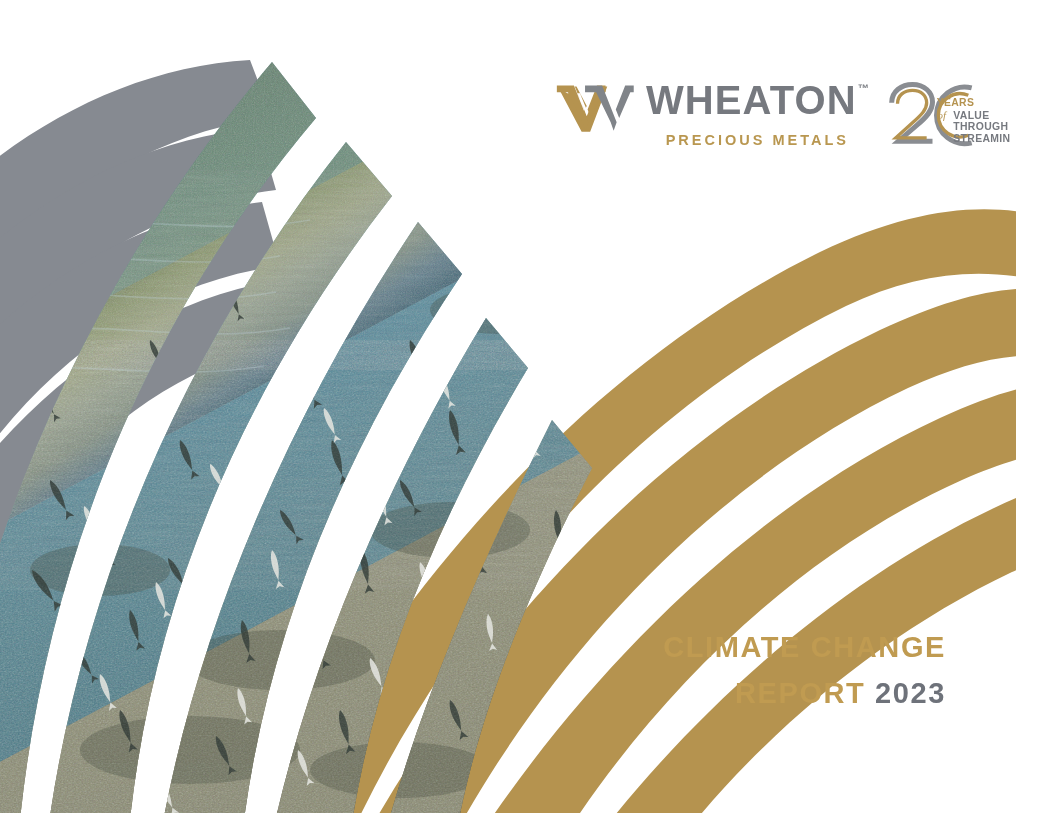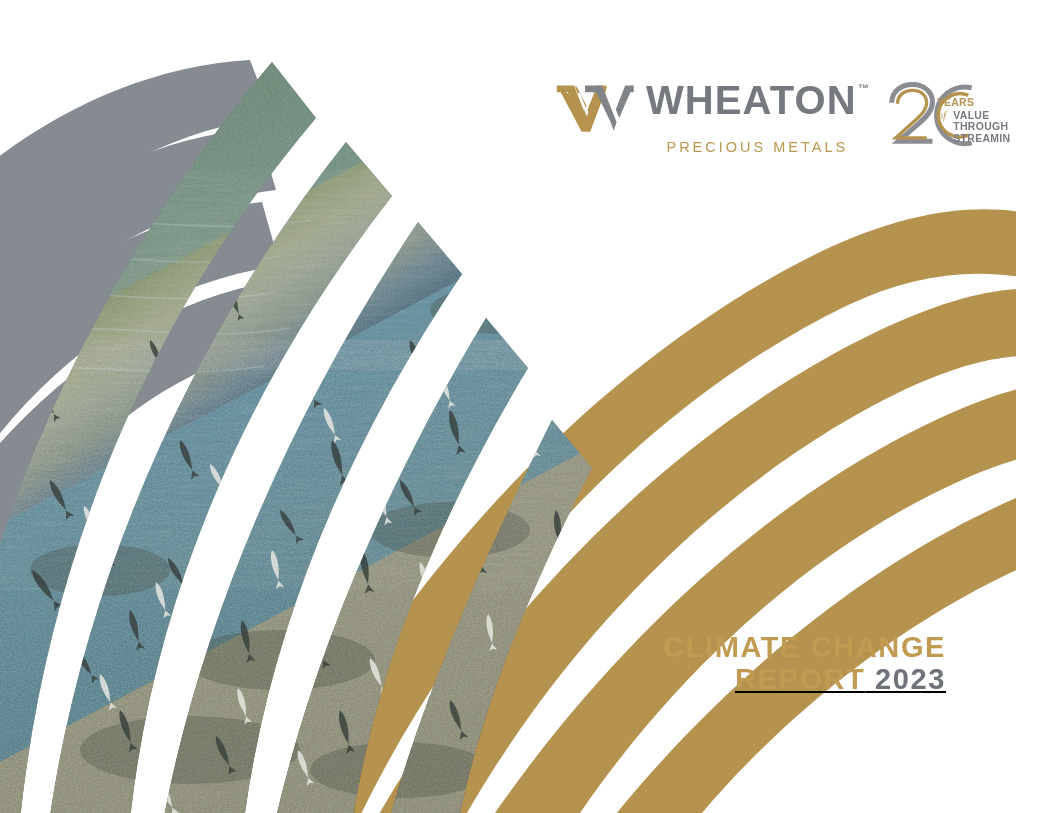--- a/index.html
+++ b/index.html
@@ -53,44 +53,44 @@
   #wordmark-tm {
     font-size:11px;
     color:#76797F;
     line-height:1;
     margin-top:3px;
     margin-left:1px;
     font-weight:700;
   }
   #tagline {
     font-size:14.5px;
-    font-weight:400;
+    font-weight:700;
     letter-spacing:3.0px;
     color:#B99750;
-    margin-top:20px;
+    margin-top:13px;
     line-height:1;
   }
   #anniversary { width:125px; height:72px; flex:0 0 auto; margin-left:16px; margin-top:3px; }
 
   
   #title-block {
     position:absolute;
     right:70px; top:632px;
     text-align:right;
     line-height:1.05;
   }
   .title-line {
     font-size:29px;
     font-weight:700;
     letter-spacing:1.6px;
     white-space:nowrap;
   }
   .t-gold { color:#C09B51; }
   .t-gray { color:#6E727A; }
-  #title-line2 { margin-top:2px;text-decoration:underline; }
+  #title-line2 { margin-top:16px; }
 </style>
 </head>
 <body>
 
 <div id="cover">
 
   <svg id="artwork" viewBox="0 0 1052 813" width="1052" height="813" xmlns="http://www.w3.org/2000/svg" xmlns:xlink="http://www.w3.org/1999/xlink">
 
     <defs>
 

